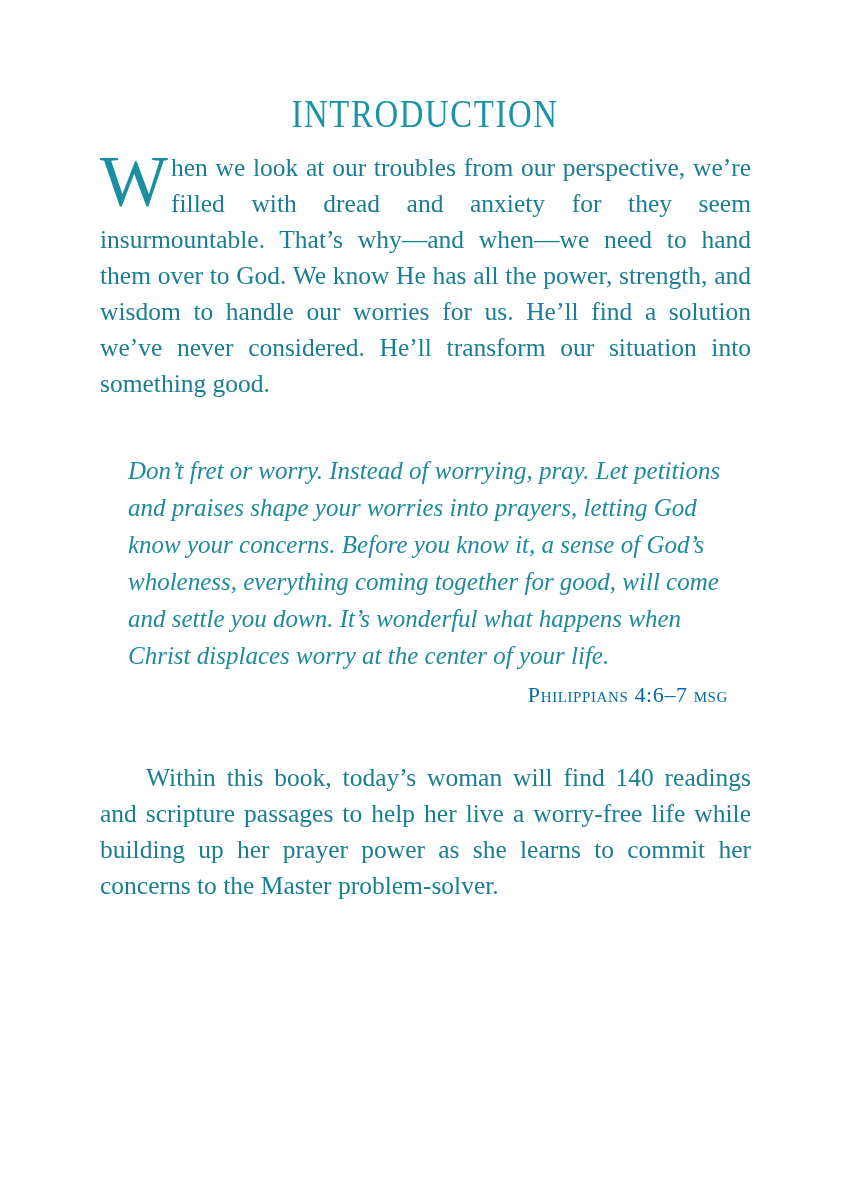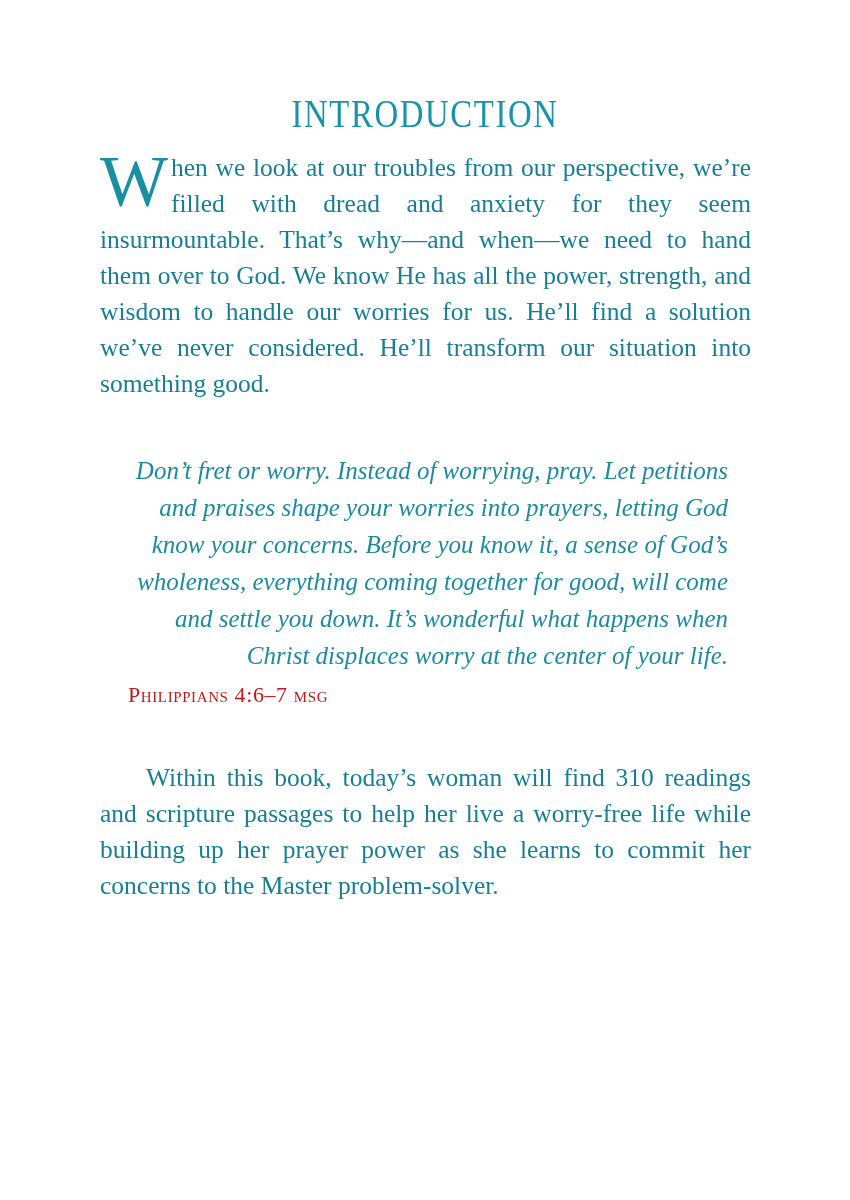--- a/index.html
+++ b/index.html
@@ -80,28 +80,28 @@
   .quote-block {
     width: 600px;
     margin: 0 0 0 28px;
   }
 
   .quote-text {
     color: #1e8a9c;
     font-style: italic;
     font-size: 25px;
     line-height: 37px;
-    text-align: right;
+    text-align: left;
     margin: 0;
   }
 
   .quote-ref {
     margin: 6px 0 0 0;
-    text-align: left;
-    color: #b91c1c;
+    text-align: right;
+    color: #0369a1;
     font-size: 22px;
     line-height: 30px;
     font-variant: small-caps;
     letter-spacing: 0.6px;
   }
 
   
   .page-number {
     position: absolute;
     left: 0;
@@ -127,20 +127,20 @@
 
     <div class="gap-quote-top"></div>
 
     <div class="quote-block">
       <p class="quote-text">Don’t fret or worry. Instead of worrying, pray. Let petitions and praises shape your worries into prayers, letting God know your concerns. Before you know it, a sense of God’s wholeness, everything coming together for good, will come and settle you down. It’s wonderful what happens when Christ displaces worry at the center of your life.</p>
       <p class="quote-ref">Philippians 4:6–7 msg</p>
     </div>
 
     <div class="gap-quote-bottom"></div>
 
-    <p class="body-par indented">Within this book, today’s woman will find 310 readings and scripture passages to help her live a worry-free life while building up her prayer power as she learns to commit her concerns to the Master problem-solver.</p>
+    <p class="body-par indented">Within this book, today’s woman will find 140 readings and scripture passages to help her live a worry-free life while building up her prayer power as she learns to commit her concerns to the Master problem-solver.</p>
 
 
   </div>
 
   <div class="page-number">5</div>
 
 </div>
 
 </body></html>

